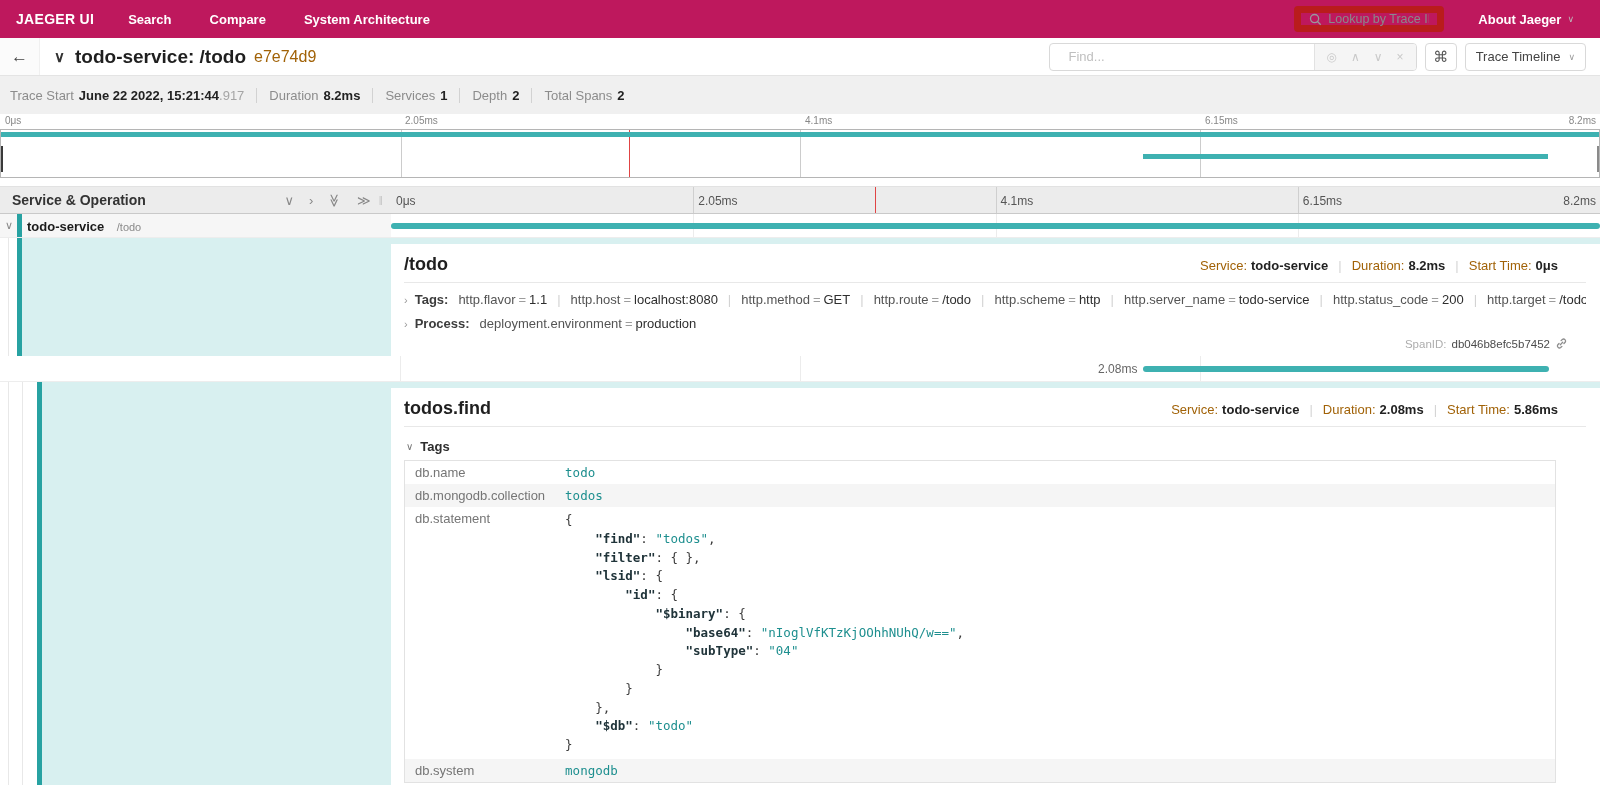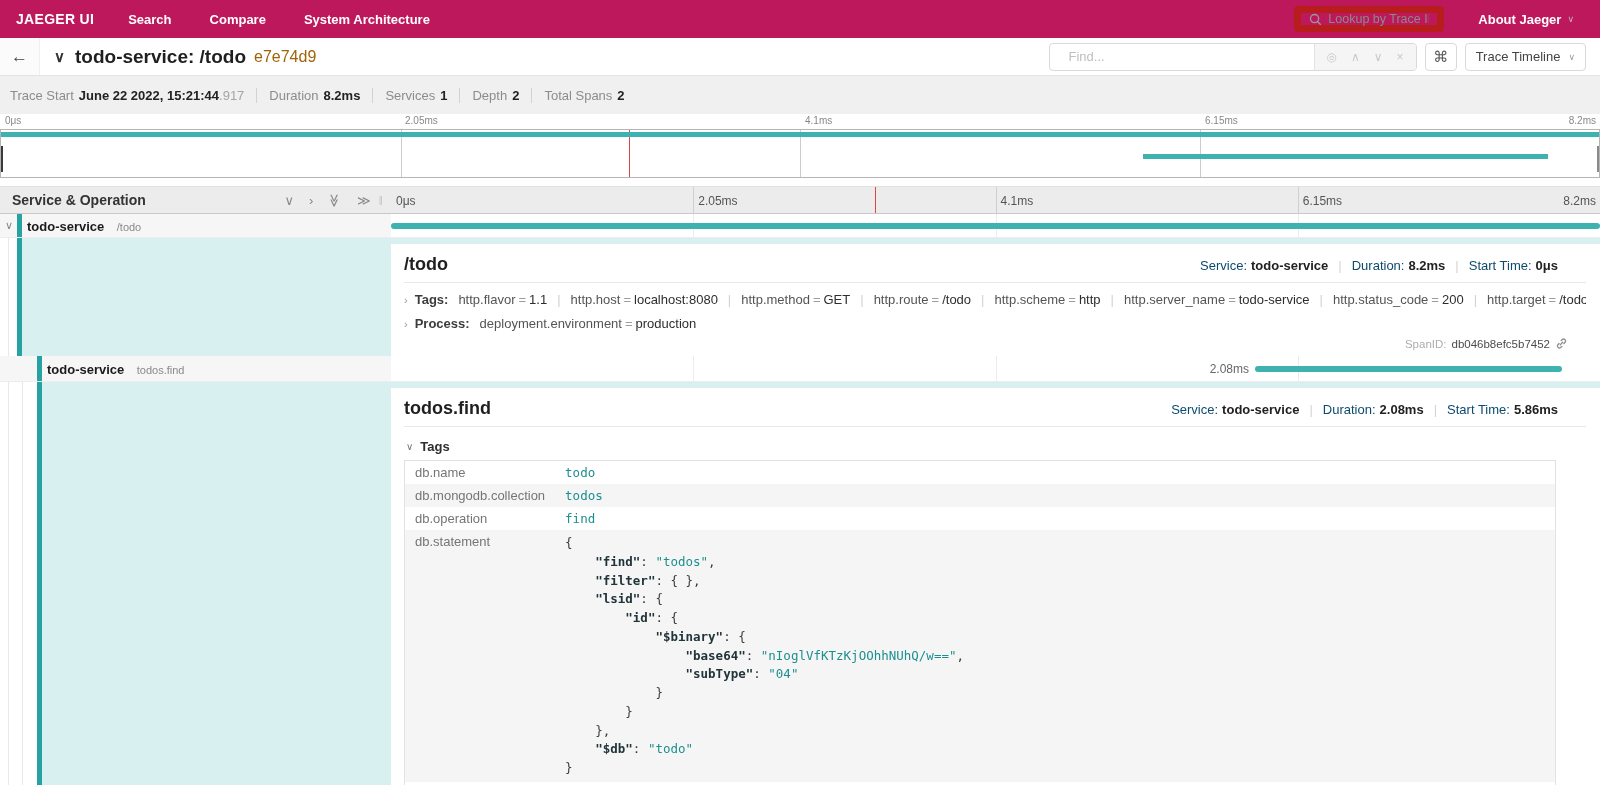--- a/index.html
+++ b/index.html
@@ -102,21 +102,21 @@
   .d-cyan { position:absolute; top:0; bottom:0; right:0; background:#d8f0f0; }
   .detail1 .d-cyan { left:17px; }
   .detail2 .d-cyan { left:37px; }
   .d-stripe { position:absolute; top:0; bottom:0; width:5px; background:#27a2a2; }
   .detail1 .d-stripe { left:17px; }
   .detail2 .d-stripe { left:37px; }
   .detail-card { position:absolute; left:391px; right:0; top:6px; bottom:0; background:#fff; padding:10px 14px 0 13px; }
   .dc-header { display:flex; align-items:baseline; }
   .dc-title { font-size:18px; font-weight:bold; color:#1f1f1f; }
   .dc-meta { margin-left:auto; font-size:13px; display:flex; align-items:center; margin-right:28px; }
-  .dcm-label { color:#0c4a6e; margin-right:4px; }
+  .dcm-label { color:#a16207; margin-right:4px; }
   .dcm-value { color:#222; font-weight:bold; }
   .dcm-sep { color:#d4d4d4; margin:0 10px; }
   .dc-divider { border-bottom:1px solid #e8e8e8; margin-top:7px; }
 
   .ov-row { display:flex; align-items:baseline; margin-top:9px; font-size:13px; white-space:nowrap; overflow:hidden; }
   .ov-chevron { color:#999; font-size:11px; margin-right:7px; cursor:pointer; }
   .ov-label { font-weight:bold; color:#3c3c3c; margin-right:10px; cursor:pointer; }
   .kv-item .k { color:#545454; }
   .kv-item .eq { color:#9c9c9c; margin:0 3px; }
   .kv-item .v { color:#2e2e2e; }
@@ -315,27 +315,20 @@
               <path d="M6.5 9.5 L9.5 6.5"></path>
               <path d="M7.5 4.5 L9 3 a2.5 2.5 0 0 1 3.5 3.5 L11 8"></path>
               <path d="M8.5 11.5 L7 13 a2.5 2.5 0 0 1 -3.5 -3.5 L5 8"></path>
             </svg>
         </span>
       </div>
     </div>
   </div>
 
   <div class="span-row row2">
-    <div class="sr-label">
-      <span class="stripe"></span>
-      <span class="sr-text">
-        <span class="sr-service">todo-service</span>
-        <span class="sr-op">todos.find</span>
-      </span>
-    </div>
     <div class="sr-timeline">
       <div class="col-line" style="left:25%"></div>
       <div class="col-line" style="left:50%"></div>
       <div class="col-line" style="left:75%"></div>
       <span class="bar-label" id="bar1-label" style="right: calc(28.5366% + 6px);">2.08ms</span>
       <div class="span-bar" style="left: 71.4634%; width: 25.3659%;"></div>
     </div>
   </div>
 
   <div class="detail-row detail2">
@@ -366,24 +359,20 @@
       </div>
       <table class="tags-table">
         <tbody>
             <tr>
               <td class="tkey">db.name</td>
               <td class="tval">todo</td>
             </tr>
             <tr>
               <td class="tkey">db.mongodb.collection</td>
               <td class="tval">todos</td>
-            </tr>
-            <tr>
-              <td class="tkey">db.operation</td>
-              <td class="tval">find</td>
             </tr>
             <tr>
               <td class="tkey">db.statement</td>
               <td class="tval">
                 <pre class="json">{
     <span class="jkey">"find"</span>: <span class="jstr">"todos"</span>,
     <span class="jkey">"filter"</span>: { },
     <span class="jkey">"lsid"</span>: {
         <span class="jkey">"id"</span>: {
             <span class="jkey">"$binary"</span>: {

